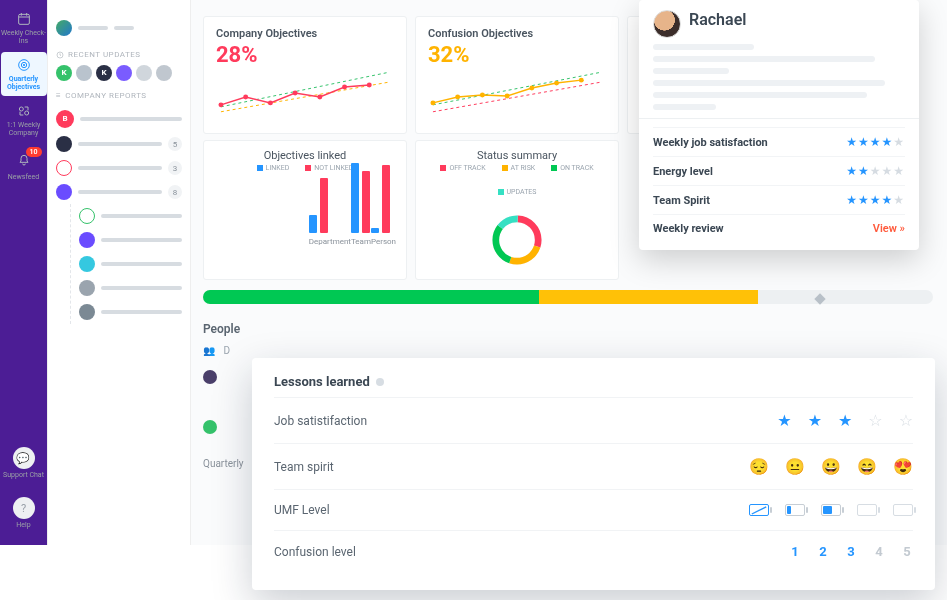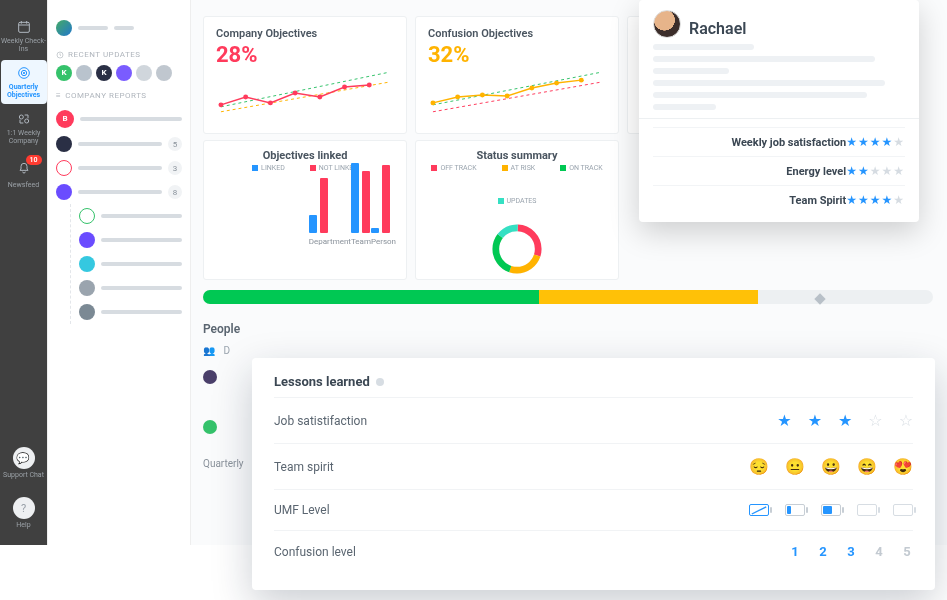--- a/index.html
+++ b/index.html
@@ -1,19 +1,19 @@
 <!DOCTYPE html>
 <html><head>
 <meta charset="utf-8">
 <style>
   * { box-sizing: border-box; }
   html, body { margin:0; padding:0; font-family: -apple-system, BlinkMacSystemFont, "Segoe UI", Roboto, Helvetica, Arial, sans-serif; background:#fff; }
   #stage { position:relative; width:947px; height:600px; background:#fff; overflow:hidden;}
   
-  .icon-rail { position:absolute; left:0; top:0; width:48px; height:545px; background:#404040; border-right:1px solid #eee; display:flex; flex-direction:column; align-items:center; padding-top:14px; gap:2px;}
+  .icon-rail { position:absolute; left:0; top:0; width:48px; height:545px; background:#4c1d95; border-right:1px solid #eee; display:flex; flex-direction:column; align-items:center; padding-top:6px; gap:2px;}
   .rail-item { width:46px; height:44px; display:flex; flex-direction:column; align-items:center; justify-content:center; gap:2px; cursor:pointer; border-radius:4px;}
   .rail-item.active { background:#eef7ff; color:#2595ff; }
   .rail-item .rail-label { font-size:7px; line-height:8px; color:#9aa0a6; text-align:center; }
   .rail-item.active .rail-label { color:#2595ff;font-weight:bold; }
   .rail-badge { position:relative; }
   .rail-badge .badge { position:absolute; top:-4px; right:-10px; background:#ff3b30; color:#fff; border-radius:8px; font-size:7px; padding:1px 4px; font-weight:600;}
   .rail-bottom { margin-top:auto; margin-bottom:10px; display:flex; flex-direction:column; gap:6px; align-items:center;}
   .rail-circle { width:22px; height:22px; border-radius:50%; background:#eef0f2; display:flex; align-items:center; justify-content:center; color:#98a0a8; font-size:11px;}
   
   .sidebar { position:absolute; left:48px; top:0; width:143px; height:545px; background:#fff; border-right:1px solid #eee; padding:8px 8px;}
@@ -32,45 +32,45 @@
   .obj-cards { position:absolute; left:12px; top:16px; display:flex; gap:8px;}
   .obj-card { width:204px; height:118px; padding:10px 12px;}
   .obj-title { font-size:11px; font-weight:600; color:#4a5560;}
   .obj-pct { font-size:22px; font-weight:700; margin-top:2px;}
   .pct-red { color:#ff3b5c; }
   .pct-amber { color:#ffb300; }
   .spark { width:100%; height:50px; }
   .lower-cards { position:absolute; left:12px; top:140px; display:flex; gap:8px;}
   .linked-card { width:204px; height:140px; padding:8px 10px 4px; text-align:center;}
   .status-card { width:204px; height:140px; padding:8px 10px 4px; text-align:center;}
-  .sub-title { font-size:11px; font-weight:700; color:#4a5560; margin-bottom:2px;}
-  .legend { display:flex; justify-content:center; gap:25px; font-size:7px; color:#9aa4ae; margin-bottom:4px; flex-wrap:wrap;}
+  .sub-title { font-size:11px; font-weight:400; color:#4a5560; margin-bottom:2px;}
+  .legend { display:flex; justify-content:center; gap:16px; font-size:7px; color:#9aa4ae; margin-bottom:4px; flex-wrap:wrap;}
   .leg-dot { width:6px; height:6px; display:inline-block; margin-right:3px; vertical-align:middle;}
   .bar-groups { display:flex; justify-content:flex-end; align-items:flex-end; height:70px;}
   .bar-group { display:flex; align-items:flex-end; gap:3px;}
   .bar-group .b { width:8px; border-radius:1px;}
   .bar-cap { font-size:8px; color:#8a929b; margin-top:4px;}
   .donut { width:56px; height:56px; margin:12px auto 0;}
   
   .progress-wrap { position:absolute; left:12px; top:290px; right:14px; height:18px;}
   .progress { position:relative; width:100%; height:14px; background:#edf0f2; border-radius:7px; overflow:hidden;}
   .seg { position:absolute; top:0; bottom:0;}
   .diamond { position:absolute; top:50%; transform:translateY(-50%) rotate(45deg); width:8px; height:8px; background:#b8c0c8;}
   
   .people-hdr { position:absolute; left:12px; top:322px; font-size:12px; font-weight:600; color:#5a6570;}
   .stub-row { position:absolute; left:12px; display:flex; align-items:center; gap:8px; color:#9aa4ae; font-size:10px;}
   .stub-dot { width:14px; height:14px; border-radius:50%; background:#bfc6cd;}
   
   .popover { position:absolute; top:0; right:28px; width:280px; background:#fff; box-shadow:0 10px 30px rgba(0,0,0,.18); border-radius:4px; padding:10px 14px 8px;}
-  .pop-header { display:flex; align-items:flex-end; gap:8px; margin-bottom:0;}
+  .pop-header { display:flex; align-items:flex-start; gap:8px; margin-bottom:0;}
   .pop-avatar { width:28px; height:28px; border-radius:50%; background: radial-gradient(circle at 40% 35%, #e7b48a 0 45%, #3b2d2a 46% 100%); border:1px solid #ddd;}
   .pop-name { font-size:16px; font-weight:600; color:#3b4753;}
   .pop-skel { height:6px; background:#eef1f4; border-radius:3px; margin:6px 0;}
   .pop-sep { height:1px; background:#edf0f2; margin:8px -14px;}
-  .pop-row { display:flex; justify-content:flex-end; align-items:center; padding:7px 0; border-top:1px solid #f2f4f6;}
+  .pop-row { display:flex; justify-content:space-between; align-items:center; padding:7px 0; border-top:1px solid #f2f4f6;}
   .pop-row:first-of-type { border-top:none;}
   .pop-row .lbl { font-size:11px; font-weight:700; color:#3b4753;}
   .stars { color:#d6dce2; font-size:12px; letter-spacing:1px;}
   .stars .on { color:#2595ff;}
   .view-link { color:#ff5a3c; font-size:11px; font-weight:600;}
   
   .lessons { position:absolute; left:252px; top:358px; right:12px; bottom:10px; background:#fff; box-shadow:0 14px 40px rgba(16,30,54,.22); border-radius:4px; padding:16px 22px 4px;}
   .lessons-title { font-size:13px; font-weight:700; color:#3b4753; display:flex; align-items:center; gap:6px; margin-bottom:8px;}
   .lessons-row { display:flex; justify-content:space-between; align-items:center; padding:13px 0; border-top:1px solid #f1f3f5;}
   .lessons-row:first-of-type{ border-top:1px solid #f1f3f5;}
@@ -356,20 +356,24 @@
     <span class="stars"><span class="on">★★★★</span>★</span>
   </div>
   <div class="pop-row">
     <span class="lbl">Energy level</span>
     <span class="stars"><span class="on">★★</span>★★★</span>
   </div>
   <div class="pop-row">
     <span class="lbl">Team Spirit</span>
     <span class="stars"><span class="on">★★★★</span>★</span>
   </div>
+  <div class="pop-row">
+    <span class="lbl">Weekly review</span>
+    <a class="view-link">View »</a>
+  </div>
 </div>
 
 <div class="lessons">
   <div class="lessons-title">
     <span>Lessons learned</span>
     <span style="width:8px;height:8px;border-radius:50%;background:#d7dde3"></span>
   </div>
   <div class="lessons-row">
     <span class="ll-label">Job satistifaction</span>
     <div class="ll-widget">

